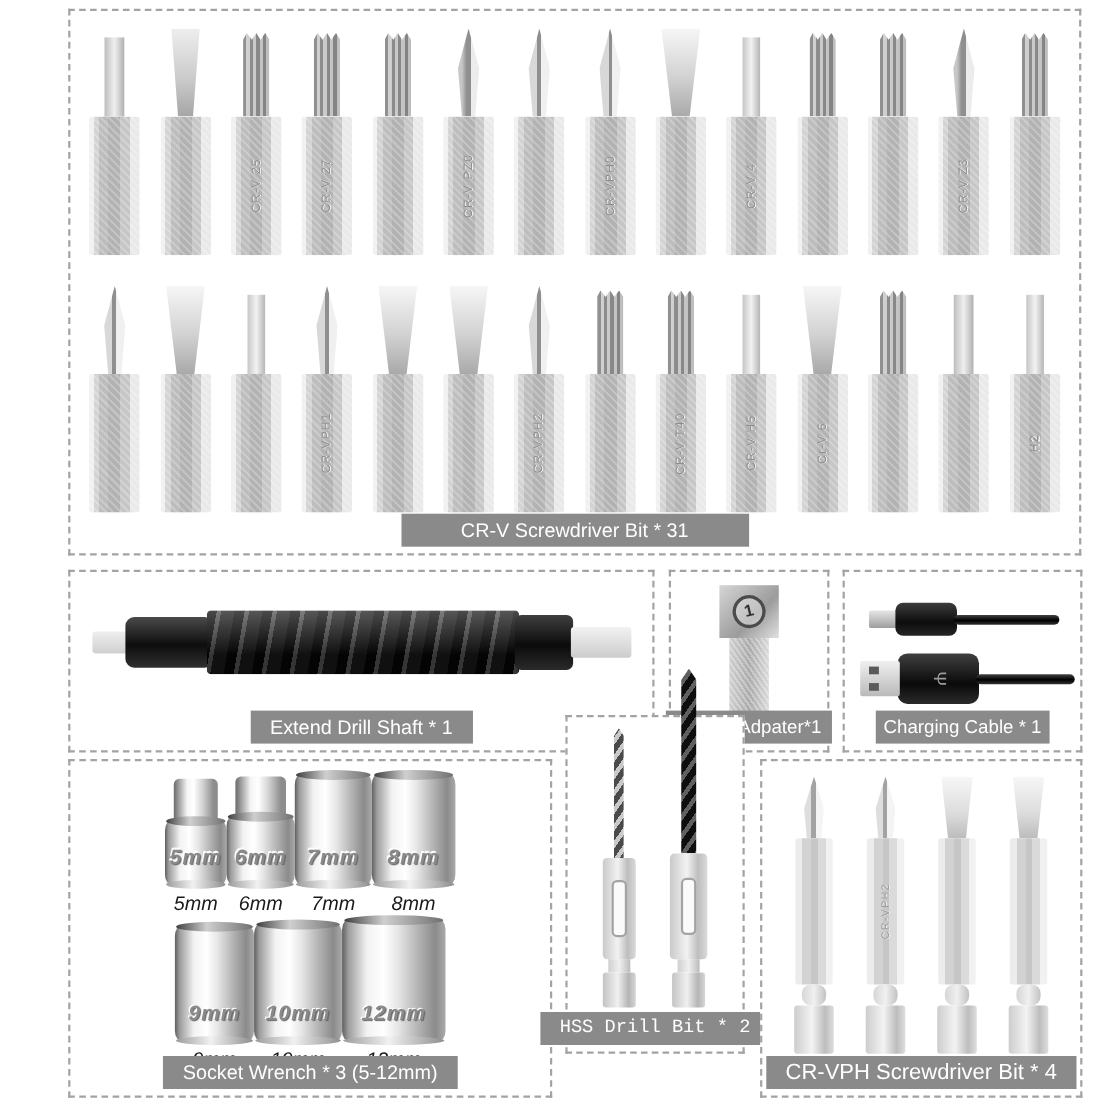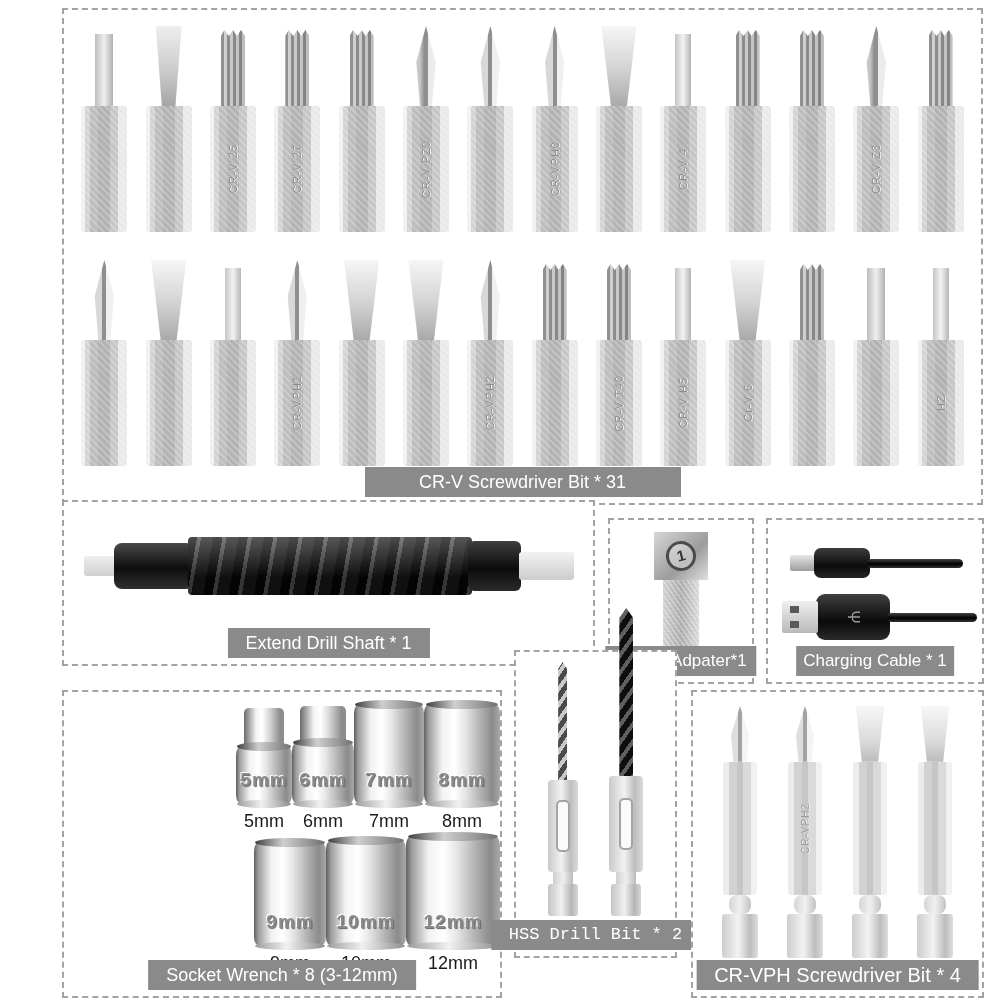--- a/index.html
+++ b/index.html
@@ -32,21 +32,21 @@
   .tip-square{width:18px;height:72px;background:linear-gradient(90deg,#bdbdbd,#efefef 50%,#b1b1b1);}
   .tip-hex{width:16px;height:72px;background:linear-gradient(90deg,#c6c6c6,#f2f2f2 50%,#b5b5b5);}
   .bit-body{width:46px;height:126px;border-radius:3px;position:relative;
     display:flex;align-items:center;justify-content:center;
     background-image:
       repeating-linear-gradient(45deg,rgba(255,255,255,.22) 0 2px,transparent 2px 5px),
       linear-gradient(90deg,#f0f0f0 0 9%,#d3d3d3 9% 20%,#bdbdbd 20% 38%,#b2b2b2 38% 62%,#c6c6c6 62% 80%,#e9e9e9 80% 100%);}
   .engraving{writing-mode:vertical-rl;transform:rotate(180deg);font-size:11px;
     color:#8d8d8d;letter-spacing:1px;text-shadow:0 1px 0 #f4f4f4;white-space:nowrap;}
   
-  #panel-shaft{left:62px;top:500px;width:533px;height:166px;}
+  #panel-shaft{left:62px;top:518px;width:533px;height:166px;}
   .shaft-wrap{position:absolute;left:20px;top:34px;width:490px;height:60px;
     display:flex;align-items:center;}
   .shaft-tip-l{width:36px;height:20px;background:linear-gradient(180deg,#efefef,#cfcfcf);border-radius:3px;}
   .shaft-collar-l{width:84px;height:46px;border-radius:8px;margin-left:-4px;
     background:linear-gradient(180deg,#4a4a4a,#0d0d0d 55%,#303030);}
   .shaft-ribs{width:300px;height:58px;margin-left:-6px;border-radius:4px;
     background:
       linear-gradient(180deg,rgba(255,255,255,.28),rgba(0,0,0,.28) 70%),
       repeating-linear-gradient(100deg,#050505 0 9px,#4a4a4a 9px 13px,#161616 13px 25px);}
   .shaft-collar-r{width:56px;height:50px;margin-left:-4px;border-radius:6px;
@@ -76,21 +76,21 @@
   .usba-tip:before,.usba-tip:after{content:"";position:absolute;left:8px;width:9px;height:7px;background:#5a5a5a;}
   .usba-tip:before{top:5px;} .usba-tip:after{bottom:5px;}
   .usba-body{width:74px;height:46px;background:linear-gradient(180deg,#404040,#0a0a0a 60%,#2b2b2b);
     border-radius:9px;margin-left:-2px;display:flex;align-items:center;justify-content:center;}
   .usb-logo{color:#9a9a9a;font-size:16px;transform:rotate(90deg);}
   .cable-line{height:9px;border-radius:5px;margin-left:-3px;
     background:linear-gradient(180deg,#444,#000 55%,#333);}
   #cable-micro .cable-line{width:96px;} #cable-usba .cable-line{width:90px;}
   
   #panel-sockets{left:62px;top:690px;width:440px;height:308px;}
-  .socket-row{display:flex;justify-content:flex-end;align-items:flex-end;}
+  .socket-row{display:flex;justify-content:center;align-items:flex-end;font-style:italic;}
   #socket-row-1{margin-top:12px;height:128px;}
   #socket-row-2{margin-top:8px;height:134px;}
   .socket-col{display:flex;flex-direction:column;align-items:center;justify-content:flex-end;}
   .cap{display:none;border-radius:5px 5px 2px 2px;margin-bottom:-3px;
     background:linear-gradient(90deg,#6a6a6a,#f4f4f4 30%,#fff 45%,#d4d4d4 65%,#8d8d8d 90%);}
   .socket{position:relative;border-radius:7px/10px;display:flex;align-items:flex-end;justify-content:center;
     background:linear-gradient(90deg,#5f5f5f 0,#9c9c9c 6%,#f2f2f2 24%,#ffffff 40%,#e6e6e6 54%,#b7b7b7 72%,#8b8b8b 90%,#a9a9a9 100%);}
   .socket:before{content:"";position:absolute;top:-3px;left:2%;width:96%;height:9px;border-radius:50%;
     background:linear-gradient(90deg,#3e3e3e,#cfcfcf 40%,#707070);}
   .socket:after{content:"";position:absolute;bottom:-3px;left:1%;width:98%;height:8px;border-radius:50%;
@@ -402,21 +402,21 @@
         <div class="socket-caption">10mm</div>
       </div>
       <div class="socket-col s12">
 
         <div class="socket">
           <span class="socket-size">12mm</span>
         </div>
         <div class="socket-caption">12mm</div>
       </div>
   </div>
-  <div class="plate">Socket  Wrench * 8 (3-12mm)</div>
+  <div class="plate">Socket  Wrench * 3 (5-12mm)</div>
 </div>
 
 <div class="panel" id="panel-drills">
   <div class="drill-wrap">
     <div class="hss hss-a">
         <div class="flute"></div>
         <div class="drill-shank">
           <div class="drill-slot"></div>
         </div>
         <div class="drill-neck"></div>

